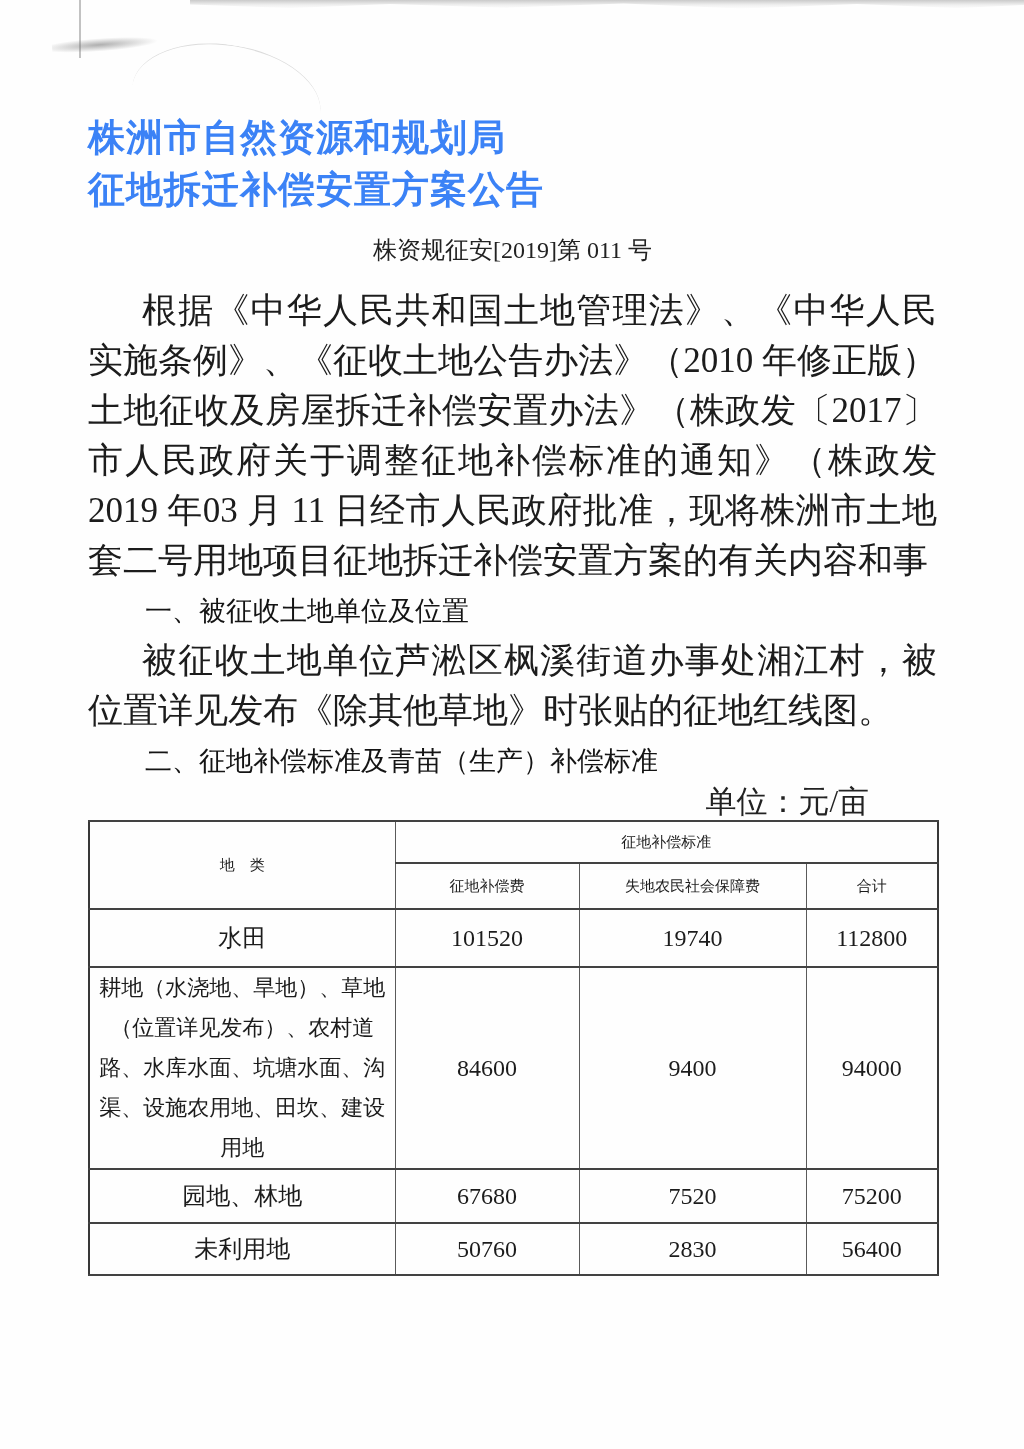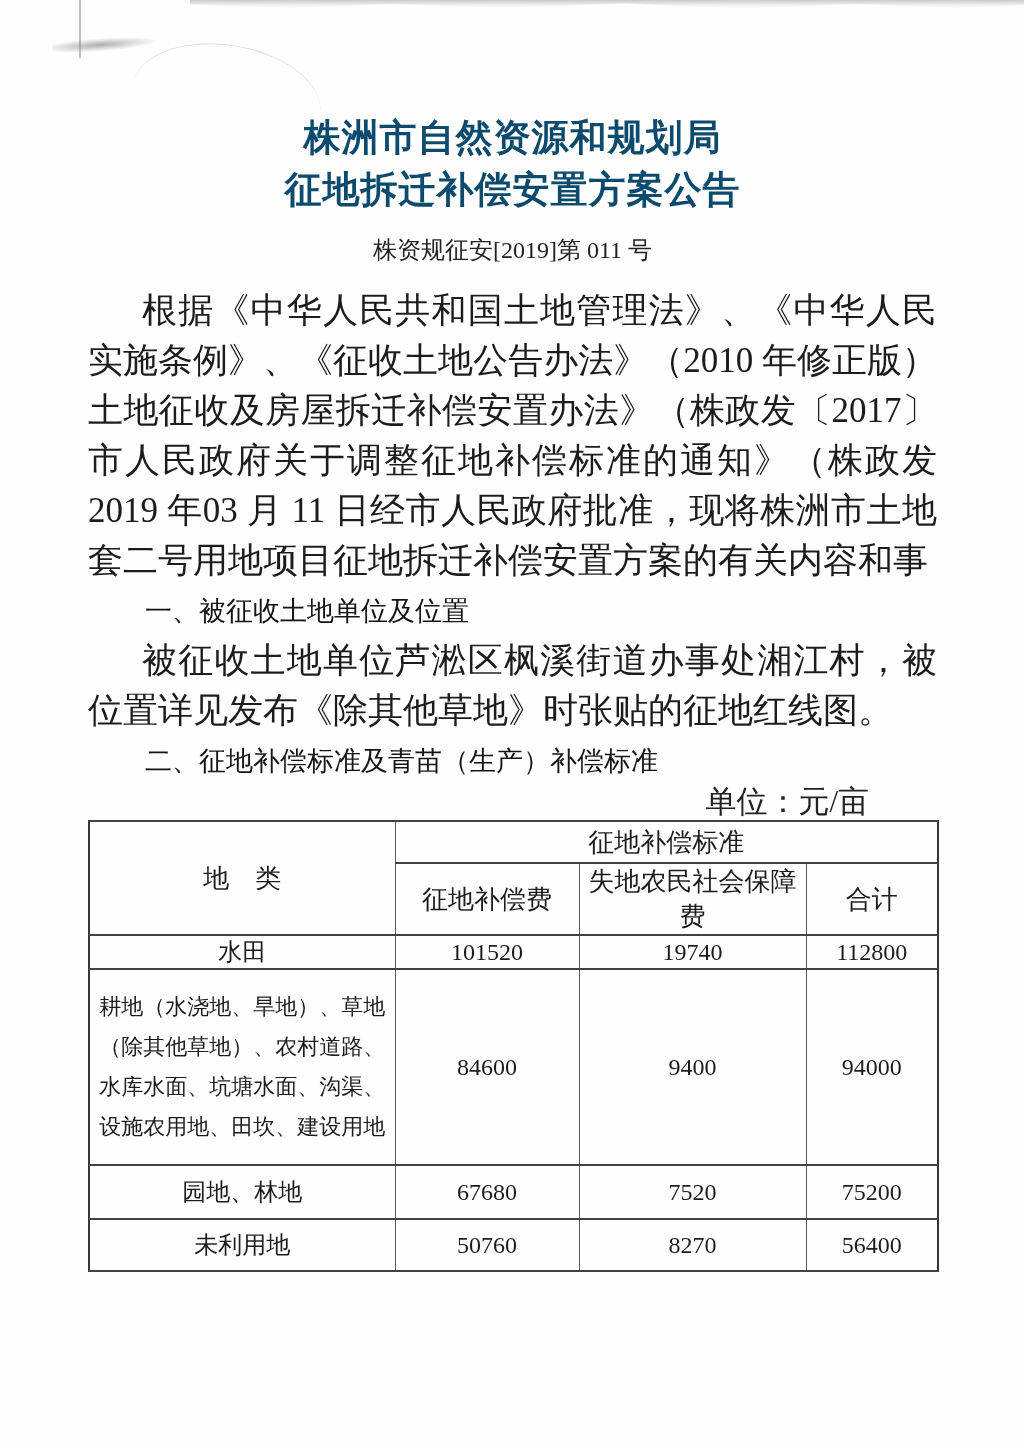--- a/index.html
+++ b/index.html
@@ -28,23 +28,23 @@
   }
   .artifact-wisp{
     position:absolute;left:135px;top:45px;width:190px;height:60px;
     border-top:1px solid rgba(140,140,140,.30);
     border-radius:50% 50% 0 0/90% 90% 0 0;
     transform:rotate(9deg);
   }
   
   .content{padding:112px 87px 0 88px;}
   .title-line{
-    margin:0;text-align:center;
+    margin:0;text-align:left;
     font-size:37px;font-weight:bold;line-height:52px;
-    letter-spacing:1px;color:#0c4a6e;
+    letter-spacing:1px;color:#3b82f6;
   }
   .doc-number{
     margin-top:18px;text-align:center;
     font-size:24px;line-height:32px;color:#222;
   }
   .body-block{margin-top:20px;}
   .bline{
     font-size:35px;line-height:50px;height:50px;
     overflow:hidden;color:#1c1c1c;
     text-align:left;
@@ -67,29 +67,29 @@
     font-size:24px;color:#1c1c1c;
   }
   table.comp td{
     border-top:2px solid #424242;
     border-bottom:2px solid #424242;
     border-left:1px solid #5a5a5a;
     border-right:1px solid #5a5a5a;
     text-align:center;vertical-align:middle;
     padding:0 6px;overflow:hidden;
   }
-  td.hdr{font-size:26px;}
+  td.hdr{font-size:15px;}
   td.land-multi{
     font-size:22px;line-height:40px;
     text-align:justify;text-align-last:center;
     padding:0 10px;
   }
   .r-group{height:42px;}
   .r-sub{height:46px;}
-  .r-paddy{height:34px;border-radius:13px;}
+  .r-paddy{height:58px;border-radius:13px;}
   .r-big{height:196px;}
   .r-garden{height:54px;}
   .r-unused{height:52px;}
 </style>
 </head>
 <body>
 
 <div class="page">
 
   <div class="artifact-top-edge"></div>
@@ -137,34 +137,34 @@
           <td class="hdr">失地农民社会保障费</td>
           <td class="hdr">合计</td>
         </tr>
         <tr class="r-paddy">
           <td>水田</td>
           <td>101520</td>
           <td>19740</td>
           <td>112800</td>
         </tr>
         <tr class="r-big">
-          <td class="land-multi">耕地（水浇地、旱地）、草地（除其他草地）、农村道路、水库水面、坑塘水面、沟渠、设施农用地、田坎、建设用地</td>
+          <td class="land-multi">耕地（水浇地、旱地）、草地（位置详见发布）、农村道路、水库水面、坑塘水面、沟渠、设施农用地、田坎、建设用地</td>
           <td>84600</td>
           <td>9400</td>
           <td>94000</td>
         </tr>
         <tr class="r-garden">
           <td>园地、林地</td>
           <td>67680</td>
           <td>7520</td>
           <td>75200</td>
         </tr>
         <tr class="r-unused">
           <td>未利用地</td>
           <td>50760</td>
-          <td>8270</td>
+          <td>2830</td>
           <td>56400</td>
         </tr>
       </tbody>
     </table>
 
   </div>
 </div>
 
 </body></html>

